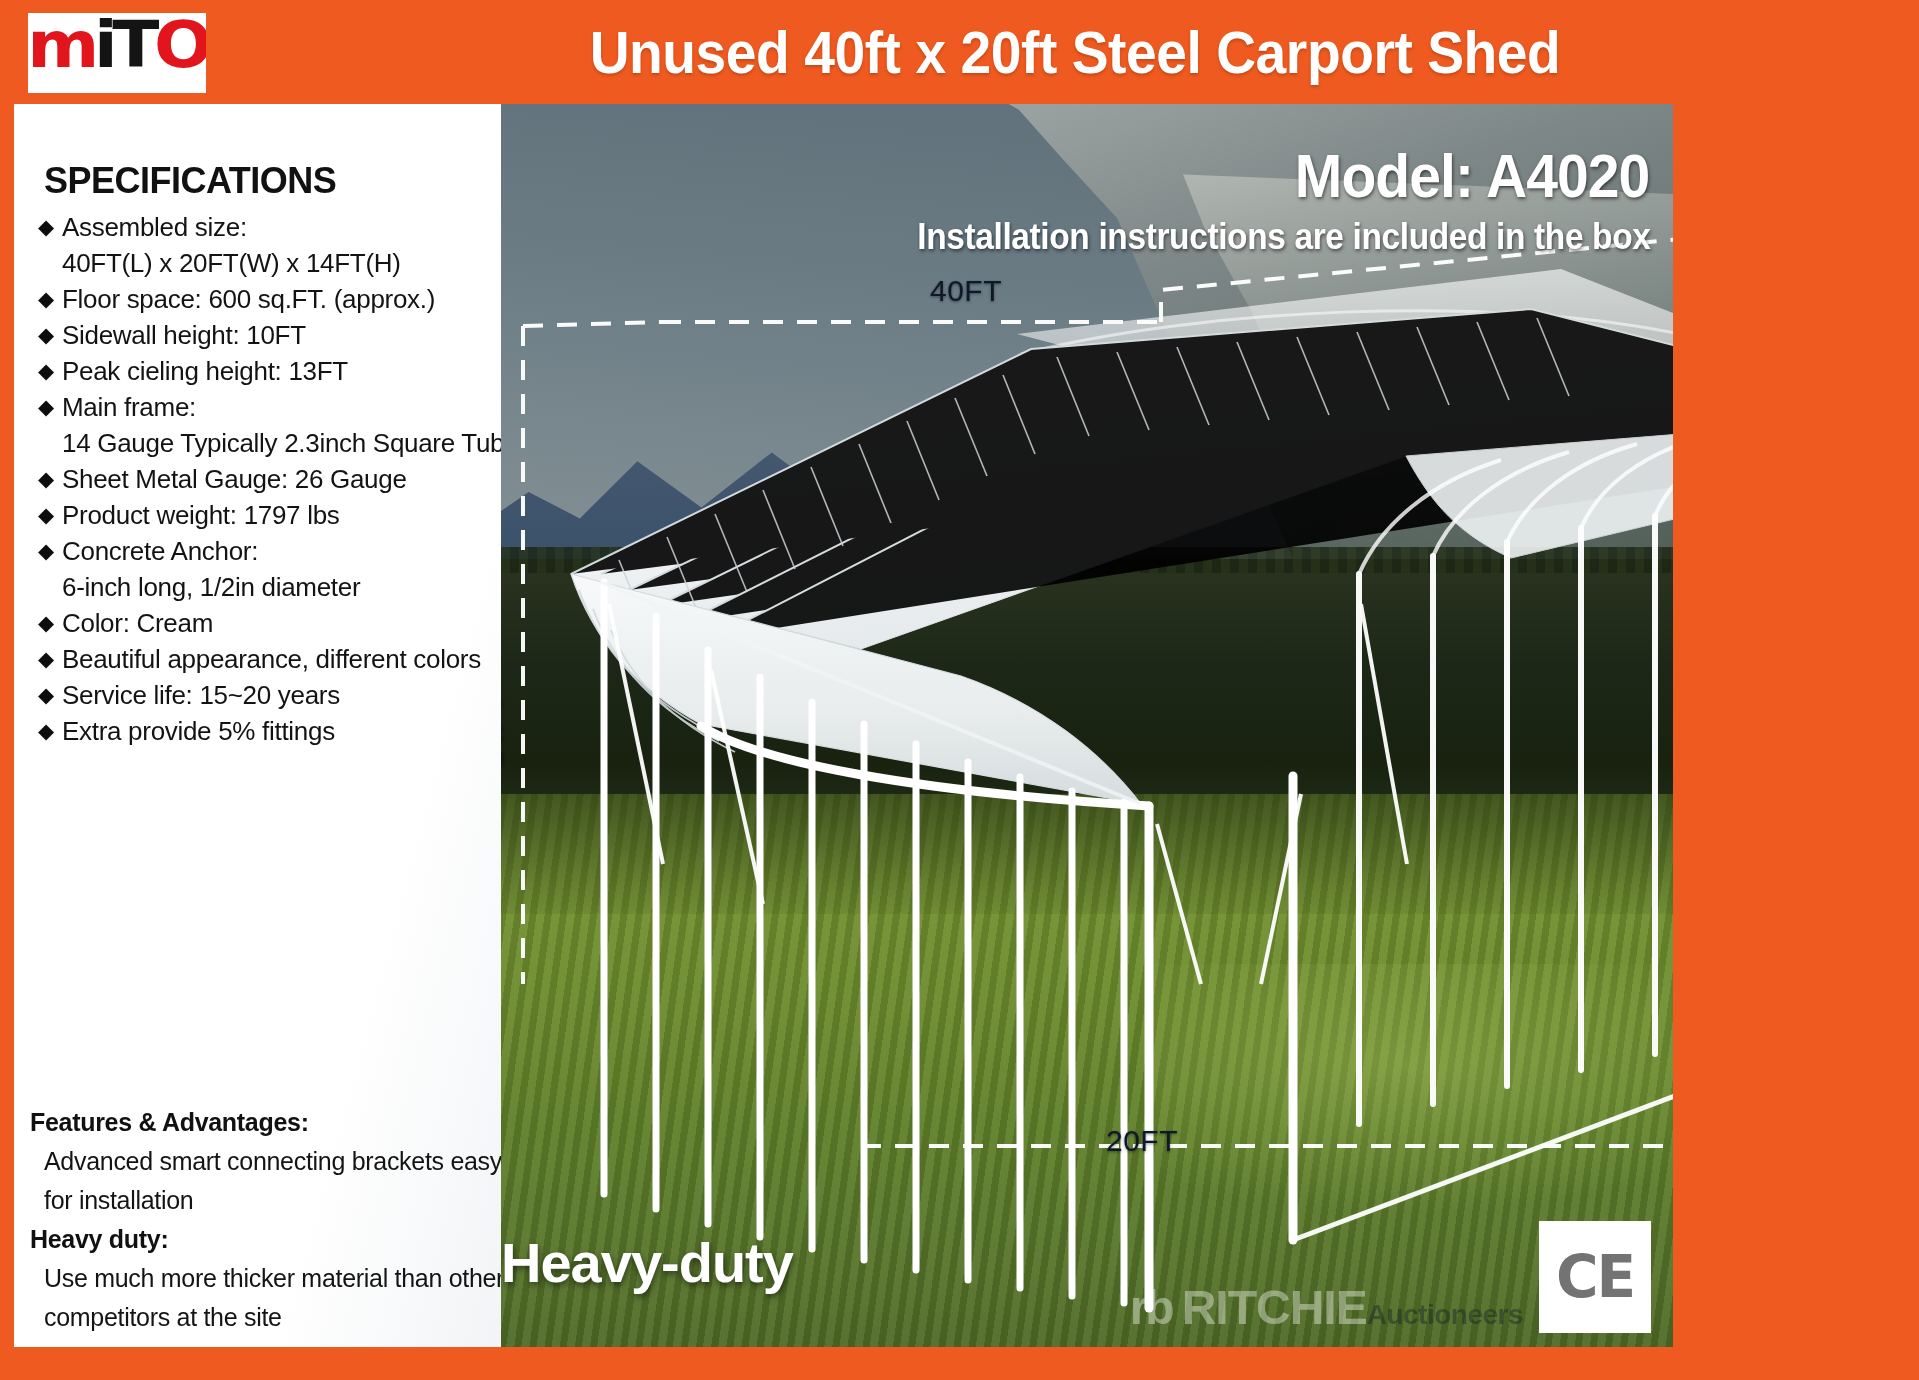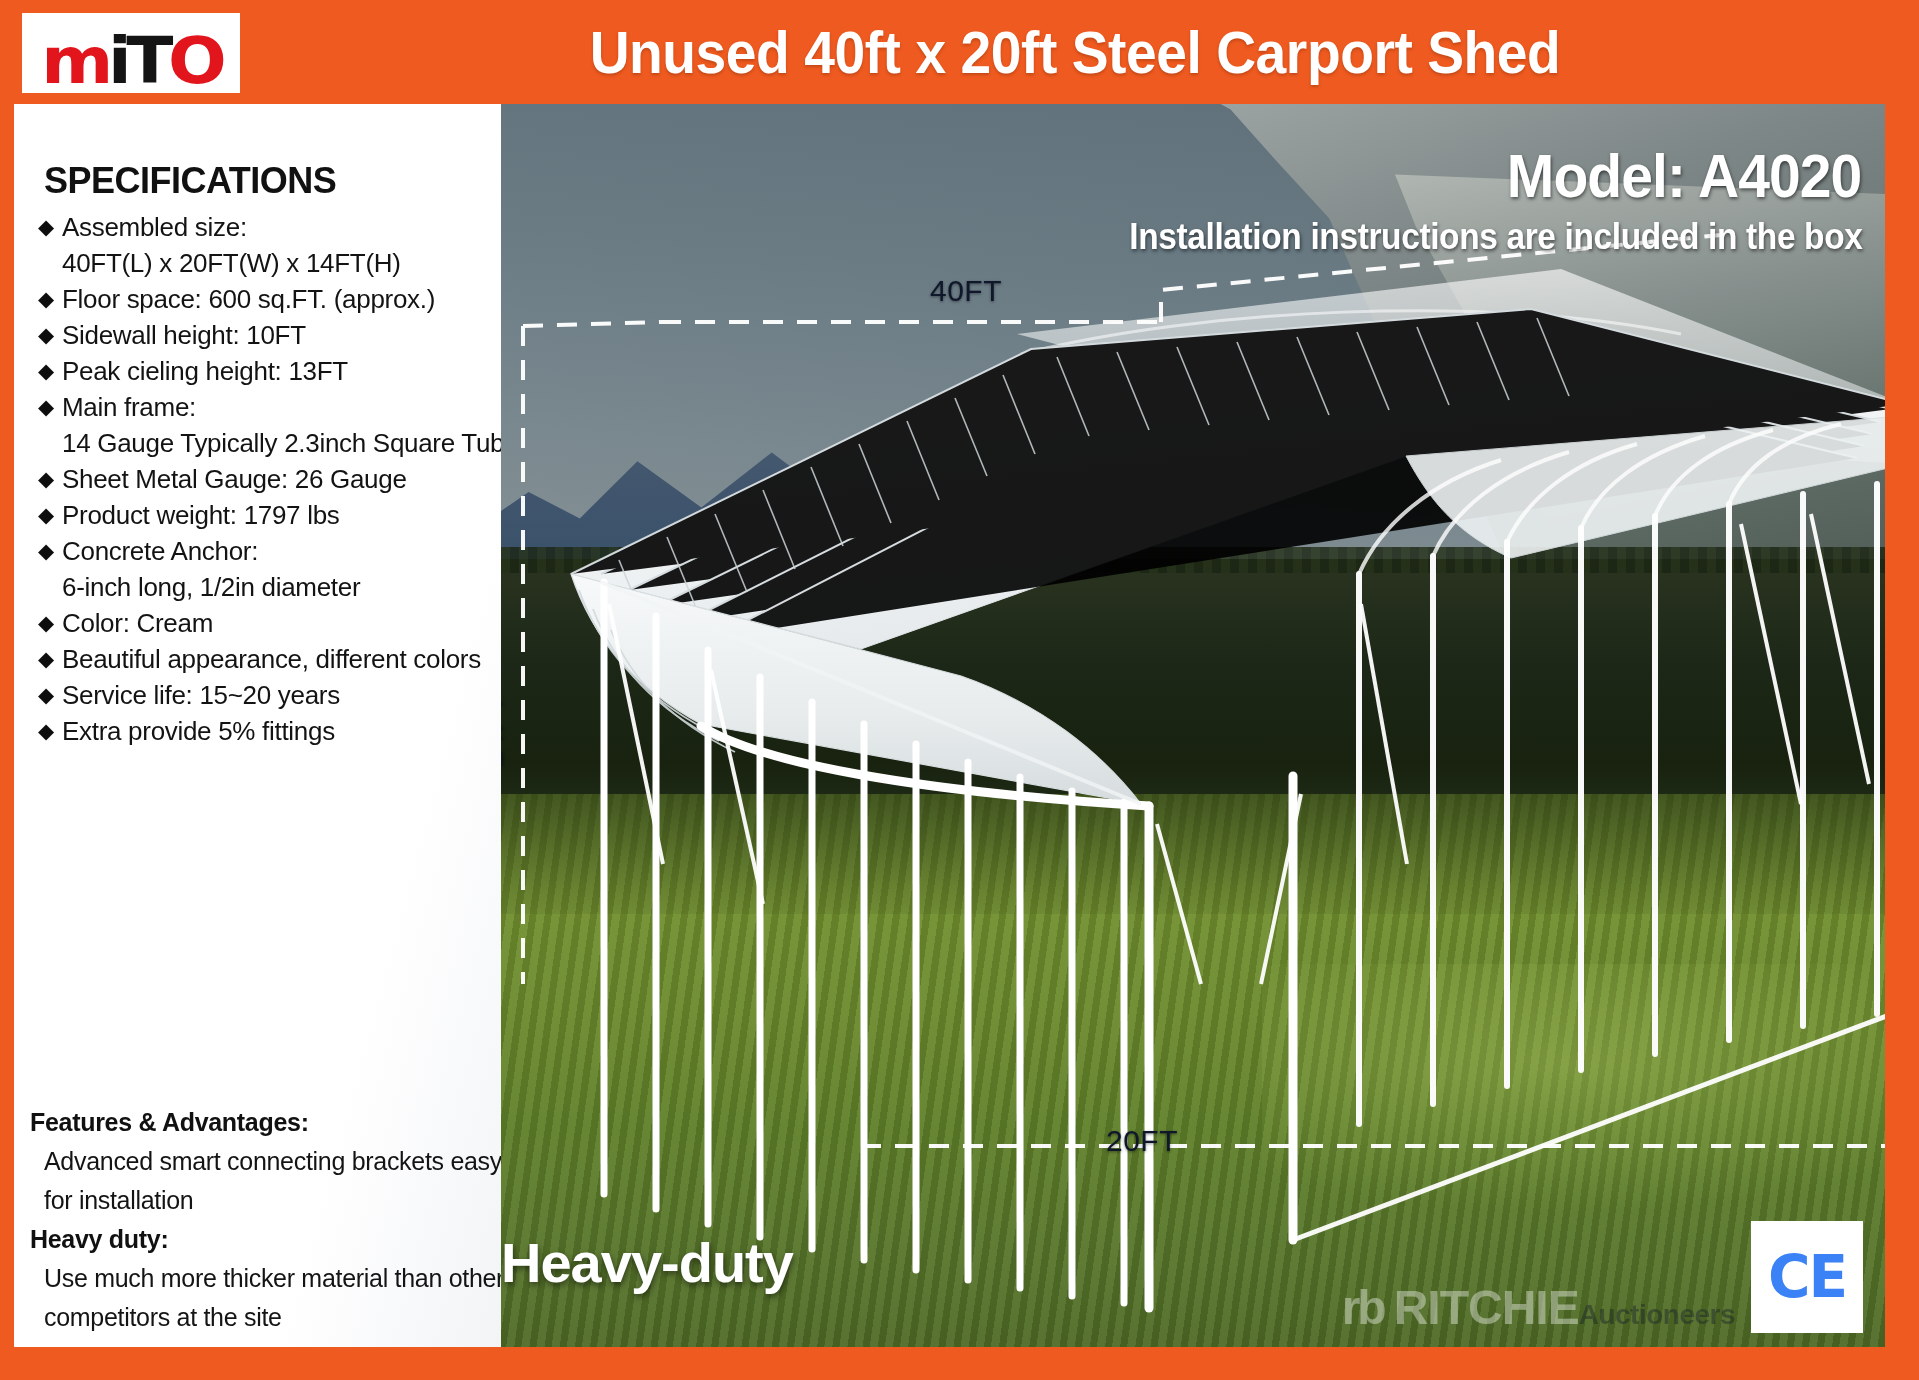--- a/index.html
+++ b/index.html
@@ -11,22 +11,22 @@
     background:#ee5a1f;
     overflow:hidden;
   }
 
   
   #header{
     position:absolute;left:0;top:0;width:1919px;height:104px;
     background:#ee5a1f;
   }
   #logo-box{
-    position:absolute;left:22px;top:13px;width:218px;height:80px;
-    background:#ffffff;display:flex;align-items:flex-end;justify-content:center;
+    position:absolute;left:28px;top:13px;width:178px;height:80px;
+    background:#ffffff;display:flex;align-items:flex-start;justify-content:center;
     overflow:hidden;
   }
   #logo-text{
     font-family:"DejaVu Sans","Liberation Sans",sans-serif;
     font-size:64px;font-weight:bold;letter-spacing:-5px;
     line-height:1;white-space:nowrap;
     transform:scaleX(1.08);
   }
   #logo-text .red{color:#e2141c;}
   #logo-text .blk{color:#141414;}
@@ -86,23 +86,24 @@
     font-size:25px;font-weight:bold;color:#111;line-height:1.0;
     margin-bottom:14px;letter-spacing:-0.3px;
   }
   .feat-line{
     font-size:25px;color:#141414;line-height:1.0;
     margin:0 0 14px 14px;letter-spacing:-0.3px;white-space:nowrap;
   }
 
   
   #photo{
-    position:absolute;left:501px;top:0px;width:1384px;height:1243px;
+    position:absolute;left:501px;top:0px;width:1148px;height:1243px;
     overflow:hidden;
     background:#6d7a80;
+    padding-left:24px;
   }
   
   .sky{
     position:absolute;left:0;top:0;width:100%;height:46%;
     background:linear-gradient(185deg,#5e6f79 0%,#6a7b84 35%,#7d8b91 70%,#8b9499 100%);
   }
   
   .mtn-blue{
     position:absolute;left:-30px;top:300px;width:640px;height:220px;
     background:linear-gradient(180deg,#46586e 0%,#39506a 60%,#2f4861 100%);
@@ -199,21 +200,21 @@
   #wm-auct{
     font-size:28px;font-weight:bold;color:#0f172a;line-height:1;
     align-self:flex-end;letter-spacing:-0.5px;
   }
   #ce-box{
     position:absolute;right:22px;bottom:14px;
     width:112px;height:112px;background:#ffffff;
     display:flex;align-items:center;justify-content:center;
   }
   #ce-mark{
-    font-size:58px;font-weight:bold;color:#3b82f6;
+    font-size:58px;font-weight:bold;color:#737373;
     letter-spacing:-2px;font-family:"DejaVu Sans","Liberation Sans",sans-serif;
   }
 </style>
 </head>
 <body>
 
 <div id="poster">
 
   <div id="header">
 

